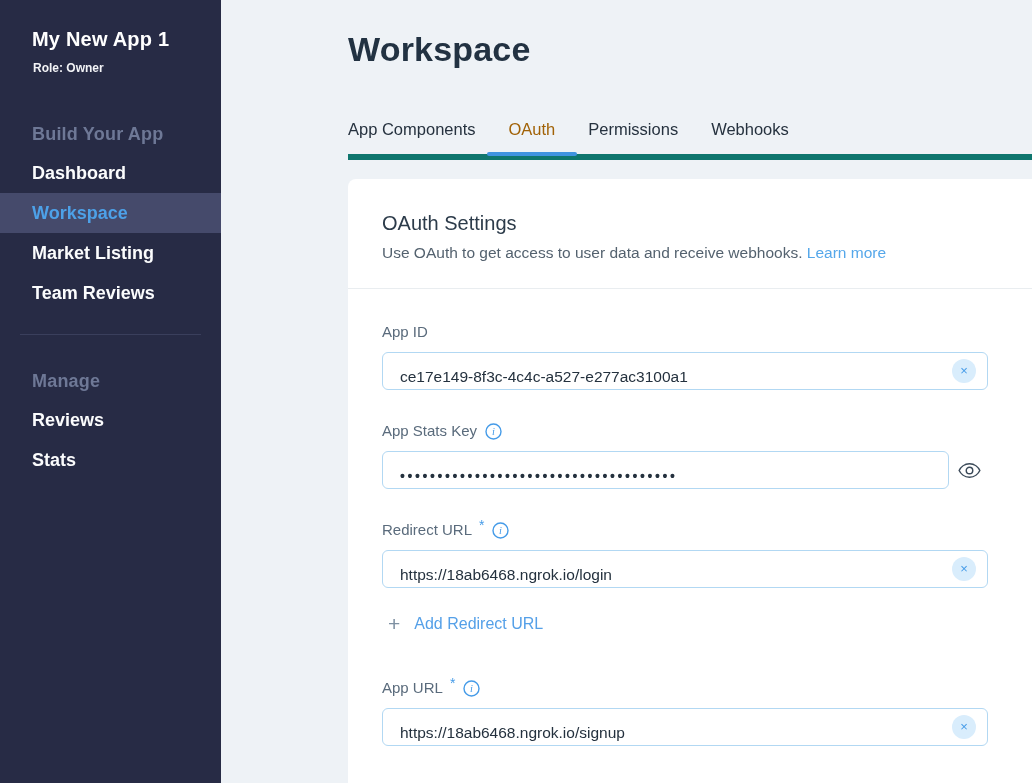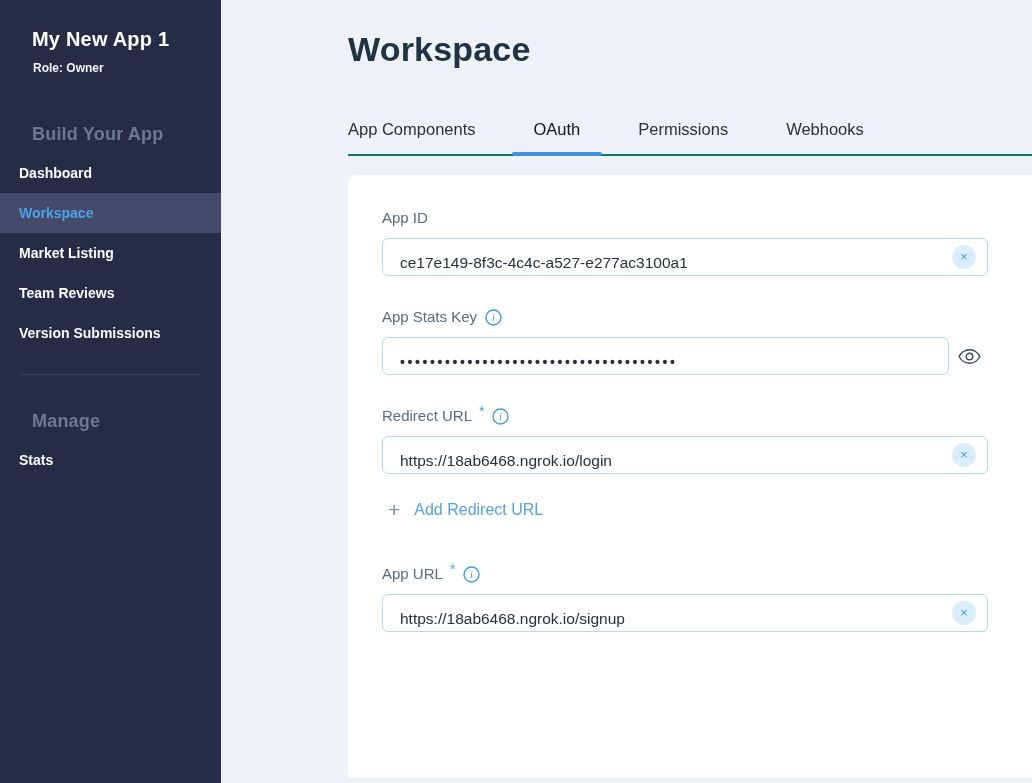--- a/index.html
+++ b/index.html
@@ -23,44 +23,44 @@
   }
   .role-label {
     margin: 10px 0 0 33px; font-size: 12px; font-weight: 700; color: #f2f3f6;
   }
   .section-header {
     margin: 49px 0 8px 32px; font-size: 18px; font-weight: 700;
     color: #6e7896; letter-spacing: 0.2px;
   }
   .section-header.second { margin-top: 32px; }
   .nav-item {
-    height: 40px; line-height: 40px; padding-left: 19px;
-    font-size: 14px; font-weight: 600; color: #fbfcfd;
+    height: 40px; line-height: 40px; padding-left: 32px;
+    font-size: 18px; font-weight: 600; color: #fbfcfd;
     cursor: pointer; white-space: nowrap;
   }
   .nav-item.active { background: #454a6b; color: #4da1e8; }
   .sidebar-divider {
     height: 1px; background: #3a3f5c; margin: 21px 20px 36px 20px;
   }
 
   
   .main { flex: 1; padding-left: 127px; overflow: hidden; }
   .page-title {
     margin-top: 30px; font-size: 34px; font-weight: 700;
     color: #223242; letter-spacing: 0.2px;
   }
   .tabbar {
-    display: flex; gap: 58px; margin-top: 51px;
-    padding-bottom: 15px; border-bottom: 2px solid #0f766e;
+    display: flex; gap: 33px; margin-top: 51px;
+    padding-bottom: 15px; border-bottom: 6px solid #0f766e;
   }
   .tab {
     position: relative; font-size: 16.5px; color: #26323f;
     cursor: pointer; white-space: nowrap;
   }
-  .tab.active { color: #0f172a; }
+  .tab.active { color: #a16207; }
   .tab.active::after {
     content: ""; position: absolute; left: -22px; right: -22px;
     bottom: -17px; height: 4px; border-radius: 2px; background: #3f93e0;
   }
 
   
   .card {
     margin-top: 19px; background: #ffffff;
     border-radius: 8px 0 0 0; min-height: 603px;
   }
@@ -116,40 +116,47 @@
   <aside class="sidebar">
     <div class="app-title">My New App 1</div>
     <div class="role-label">Role: Owner</div>
 
     <nav>
       <div class="section-header">Build Your App</div>
       <div class="nav-item">Dashboard</div>
       <div class="nav-item active">Workspace</div>
       <div class="nav-item">Market Listing</div>
       <div class="nav-item">Team Reviews</div>
-      <div class="nav-item">Version Submissions</div>
 
       <div class="sidebar-divider"></div>
 
       <div class="section-header second">Manage</div>
+      <div class="nav-item">Reviews</div>
       <div class="nav-item">Stats</div>
     </nav>
   </aside>
 
   <main class="main">
     <h1 class="page-title">Workspace</h1>
 
     <div class="tabbar">
       <div class="tab">App Components</div>
       <div class="tab active">OAuth</div>
       <div class="tab">Permissions</div>
       <div class="tab">Webhooks</div>
     </div>
 
     <section class="card">
+      <div class="card-header">
+        <h2 class="card-title">OAuth Settings</h2>
+        <p class="card-desc">
+          <span>Use OAuth to get access to user data and receive webhooks.</span>
+          <a class="learn-more">Learn more</a>
+        </p>
+      </div>
 
       <div class="card-body">
 
         <div class="field">
           <div class="field-label-row">
             <span>App ID</span>
           </div>
           <div class="input-wrap">
             <input class="text-input" type="text" value="ce17e149-8f3c-4c4c-a527-e277ac3100a1" style="">
             <button class="clear-btn">×</button>

